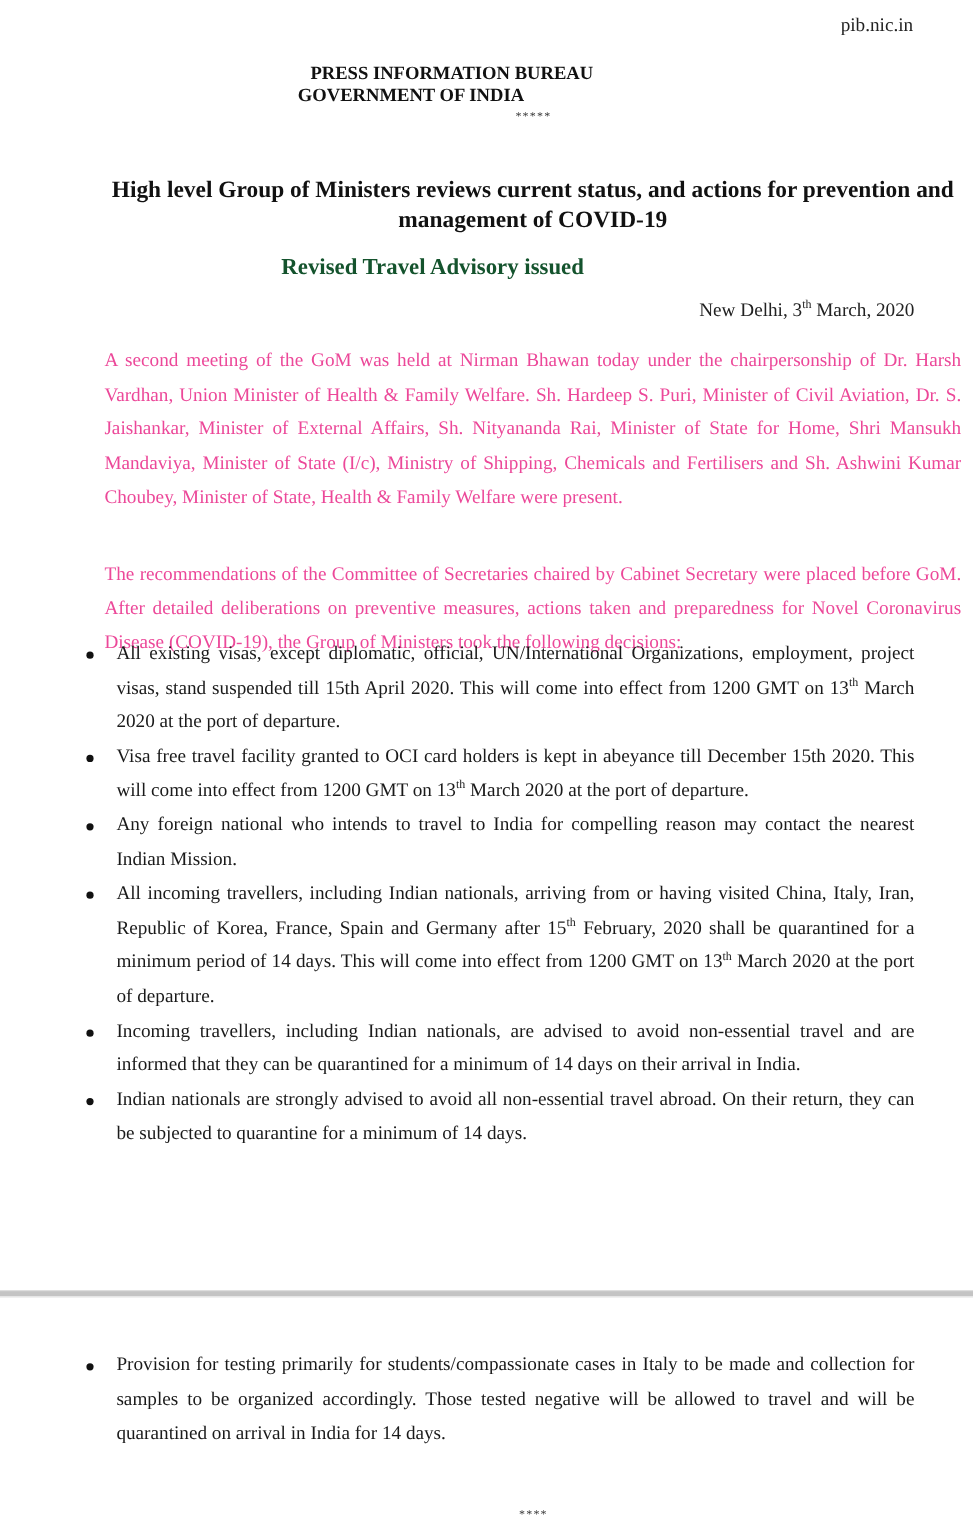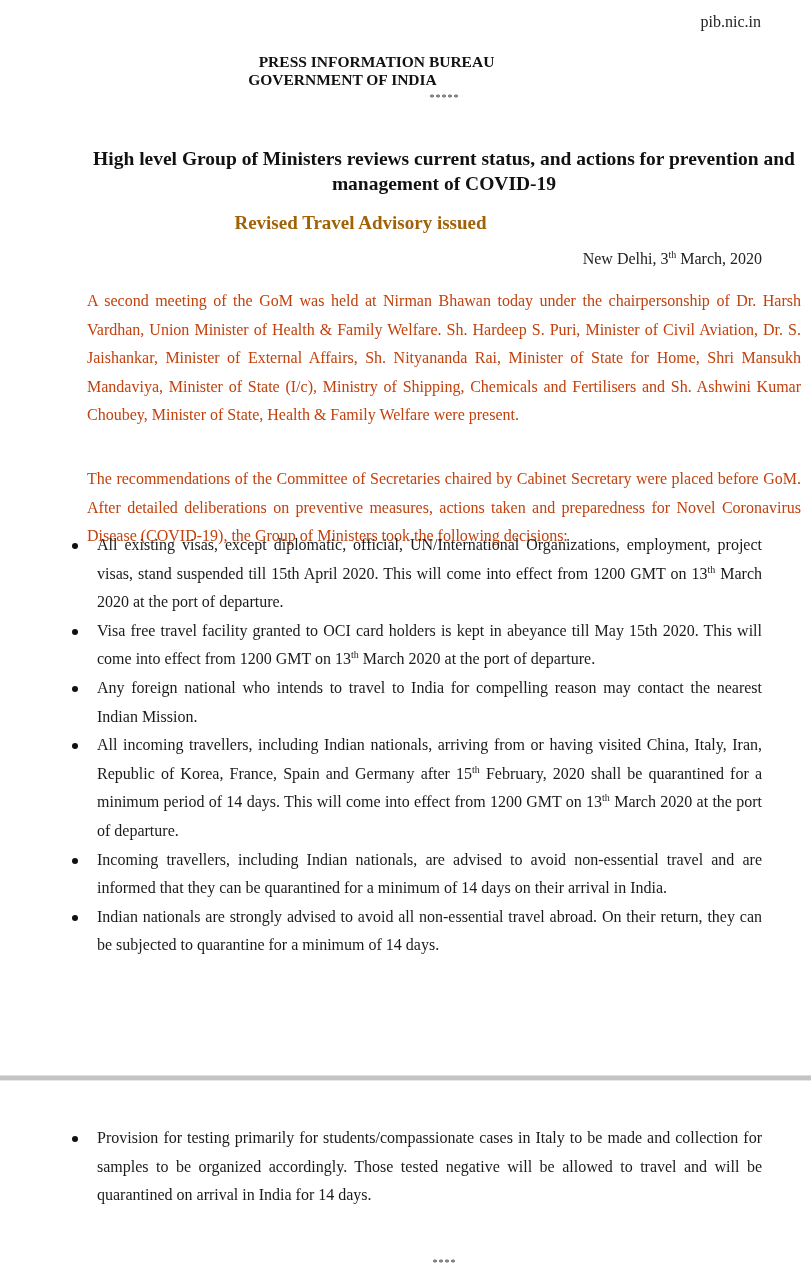--- a/index.html
+++ b/index.html
@@ -53,37 +53,37 @@
     line-height: 25px;
     color: #111;
   }
   .subheadline {
     top: 212px;
     left: 0;
     width: 643px;
     text-align: center;
     font-weight: bold;
     font-size: 19px;
-    color: #a16207;
+    color: #14532d;
   }
   .dateline {
     top: 250px;
     right: 49px;
     font-size: 16px;
     color: #222;
   }
   sup { font-size: 10px; line-height: 0; vertical-align: 6px; }
 
   .para {
     left: 48px;
     width: 714px;
     font-size: 16px;
     line-height: 28.6px;
     text-align: justify;
-    color: #c2410c;
+    color: #ec4899;
   }
   .p1 { top: 287px; }
   .p2 { top: 465px; }
 
   .bullets {
     left: 48px;
     width: 714px;
     margin: 0;
     padding: 0;
     list-style: none;
@@ -148,21 +148,21 @@
 <div class="abs para p1">A second meeting of the GoM was held at Nirman Bhawan today under the chairpersonship of Dr. Harsh Vardhan, Union Minister of Health &amp; Family Welfare. Sh. Hardeep S. Puri, Minister of Civil Aviation, Dr. S. Jaishankar, Minister of External Affairs, Sh. Nityananda Rai, Minister of State for Home, Shri Mansukh Mandaviya, Minister of State (I/c), Ministry of Shipping, Chemicals and Fertilisers and Sh. Ashwini Kumar Choubey, Minister of State, Health &amp; Family Welfare were present.</div>
 <div class="abs para p2">The recommendations of the Committee of Secretaries chaired by Cabinet Secretary were placed before GoM. After detailed deliberations on preventive measures, actions taken and preparedness for Novel Coronavirus Disease (COVID-19), the Group of Ministers took the following decisions:</div>
 
 <ul class="abs bullets b-top">
   <li>
     <span class="dot"></span>
     <span>All existing visas, except diplomatic, official, UN/International Organizations, employment, project visas, stand suspended till 15th April 2020. This will come into effect from 1200 GMT on 13</span><sup>th</sup><span> March 2020 at the port of departure.</span>
   </li>
   <li>
     <span class="dot"></span>
-    <span>Visa free travel facility granted to OCI card holders is kept in abeyance till May 15th 2020. This will come into effect from 1200 GMT on 13</span><sup>th</sup><span> March 2020 at the port of departure.</span>
+    <span>Visa free travel facility granted to OCI card holders is kept in abeyance till December 15th 2020. This will come into effect from 1200 GMT on 13</span><sup>th</sup><span> March 2020 at the port of departure.</span>
   </li>
   <li>
     <span class="dot"></span>
     <span>Any foreign national who intends to travel to India for compelling reason may contact the nearest Indian Mission.</span>
   </li>
   <li>
     <span class="dot"></span>
     <span>All incoming travellers, including Indian nationals, arriving from or having visited China, Italy, Iran, Republic of Korea, France, Spain and Germany after 15</span><sup>th</sup><span> February, 2020 shall be quarantined for a minimum period of 14 days. This will come into effect from 1200 GMT on 13</span><sup>th</sup><span> March 2020 at the port of departure.</span>
   </li>
   <li>

